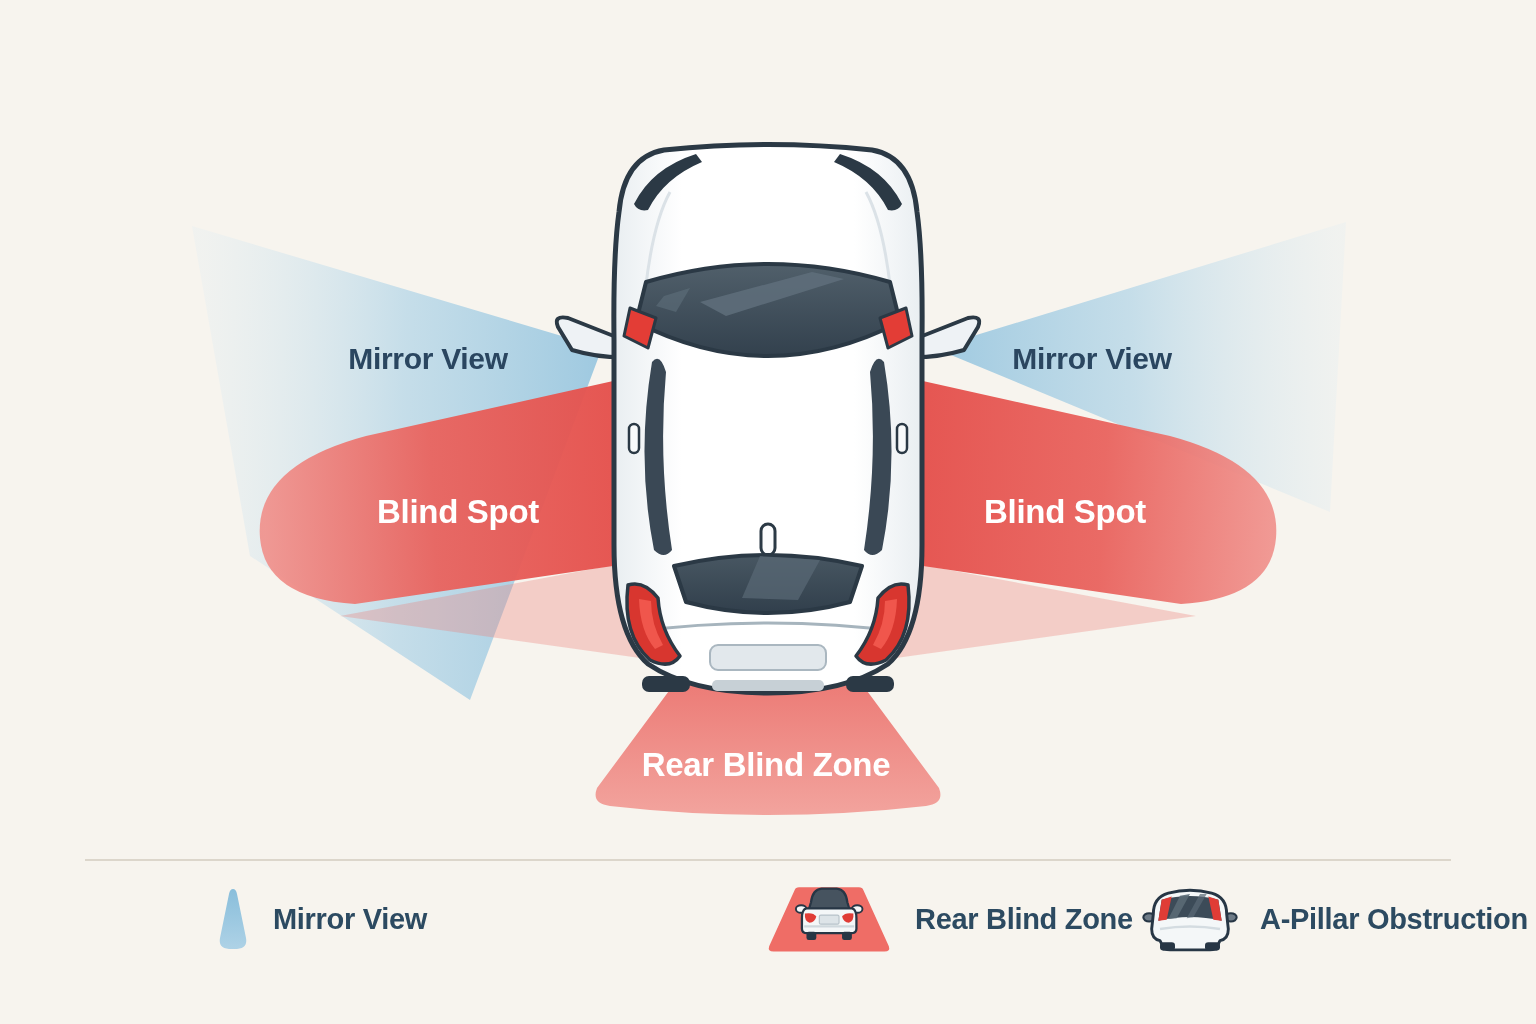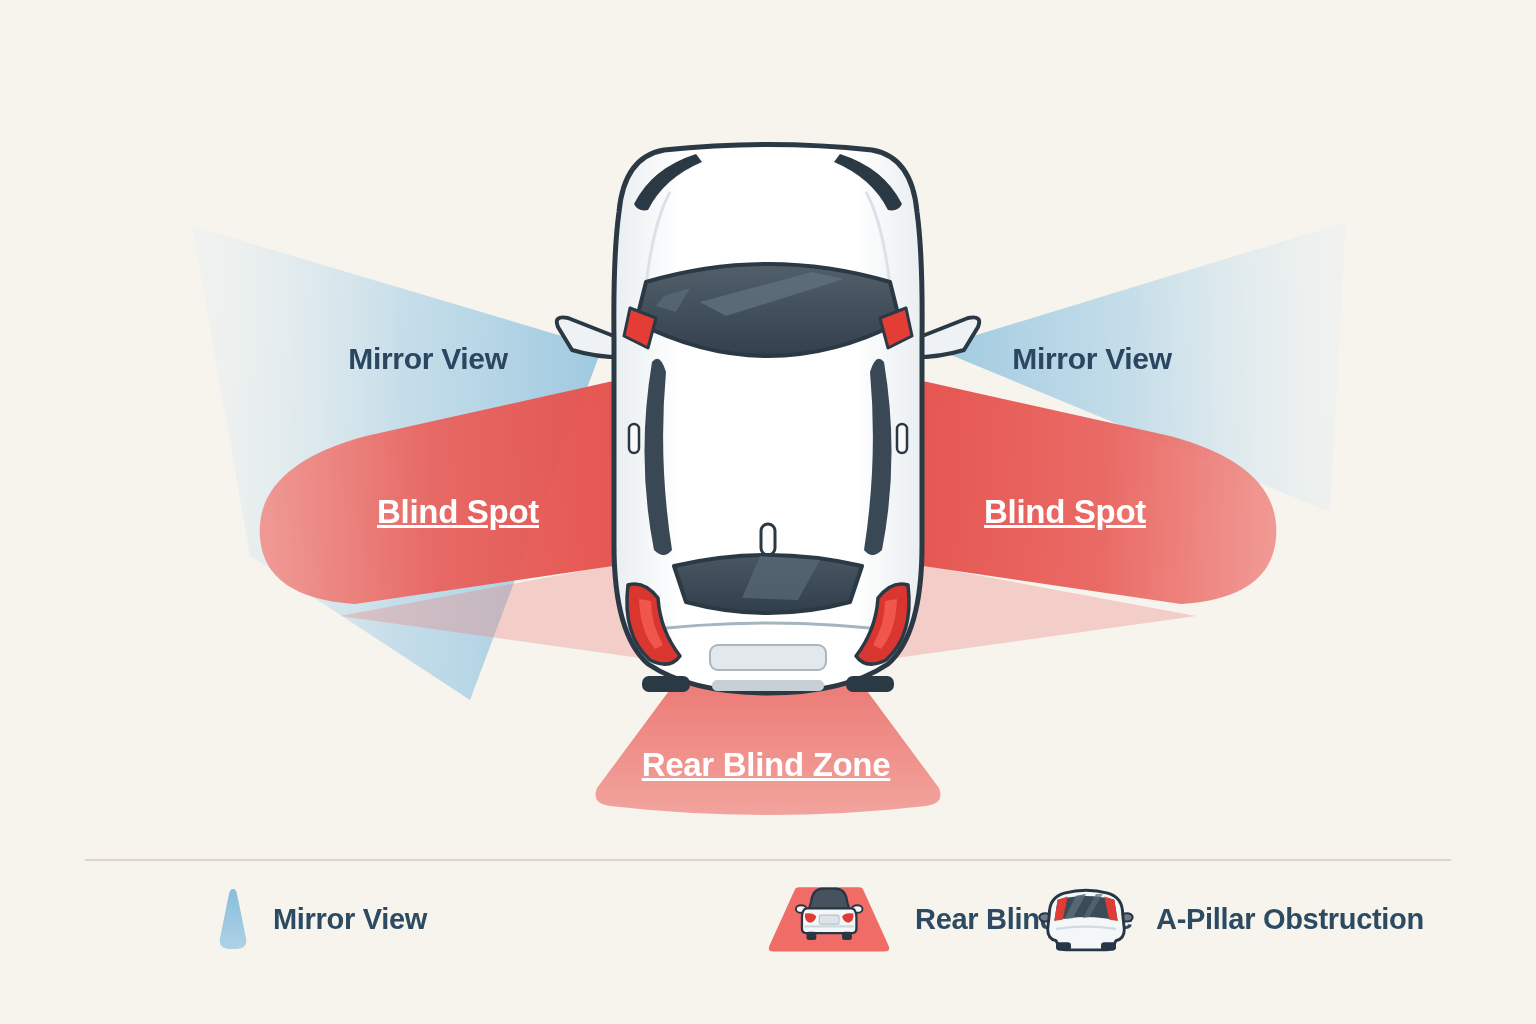--- a/index.html
+++ b/index.html
@@ -12,21 +12,21 @@
   .canvas{position:relative;width:1536px;height:1024px;background:#f7f4ee;}
   .diagram-svg{position:absolute;left:0;top:0;}
   .zone-label{
     position:absolute;
     transform:translate(-50%,-50%);
     font-weight:700;
     white-space:nowrap;
     letter-spacing:-0.3px;
   }
   .zone-label.dark{color:#2a4660;font-size:30px;}
-  .zone-label.light{color:#ffffff;font-size:33px;text-decoration:underline;}
+  .zone-label.light{color:#ffffff;font-size:33px;}
   .lbl-mirror-left{left:428px;top:359px;}
   .lbl-mirror-right{left:1092px;top:359px;}
   .lbl-blind-left{left:458px;top:512px;}
   .lbl-blind-right{left:1065px;top:512px;}
   .lbl-rear{left:766px;top:765px;}
   .divider{
     position:absolute;left:85px;top:859px;width:1366px;height:2px;
     background:#dcd6cb;border:none;
   }
   .legend-item{
@@ -34,21 +34,21 @@
     display:flex;align-items:center;
   }
   .legend-item .icon-box{display:flex;align-items:center;justify-content:center;}
   .legend-label{
     font-weight:700;font-size:29px;color:#2c4a61;
     margin-left:20px;white-space:nowrap;letter-spacing:-0.3px;
   }
   .li-1{left:213px;}
   .li-2{left:482px;}
   .li-3{left:763px;}
-  .li-4{left:1036px;}
+  .li-4{left:1140px;}
 </style>
 </head>
 <body>
 
 <div class="canvas">
 
   <svg class="diagram-svg" width="1536" height="1024" viewBox="0 0 1536 1024">
     <defs>
       <linearGradient id="blueL" gradientUnits="userSpaceOnUse" x1="610" y1="345" x2="200" y2="330">
         <stop offset="0" stop-color="#98c6df" stop-opacity="0.95"></stop>

